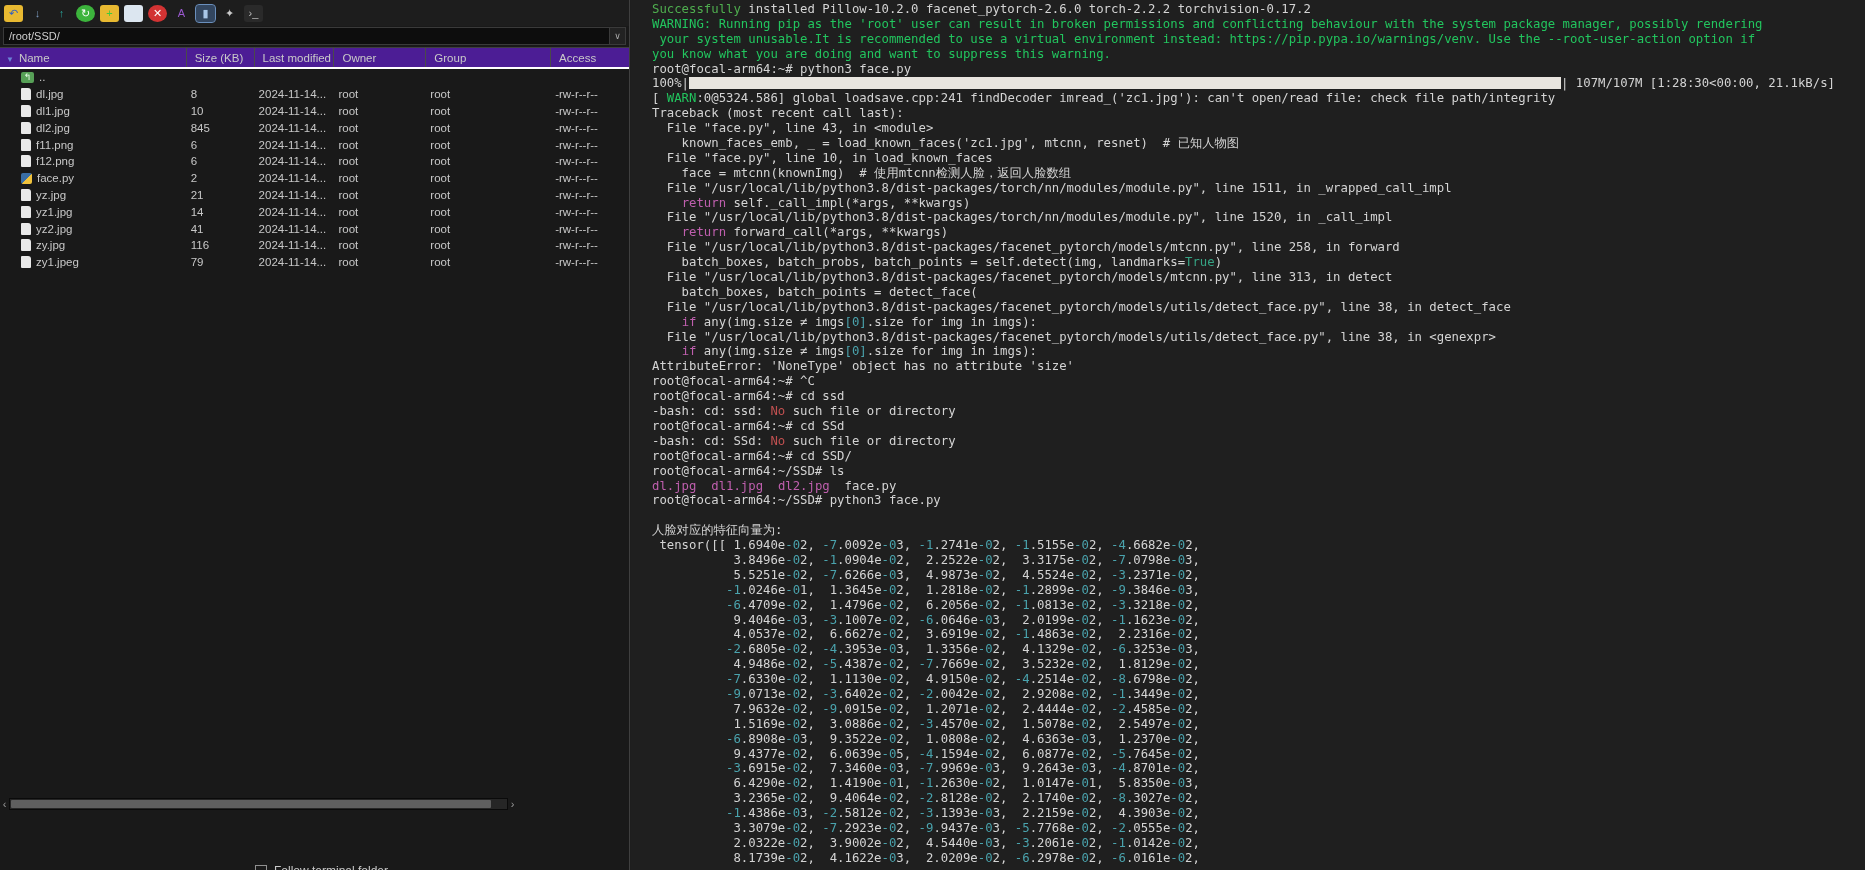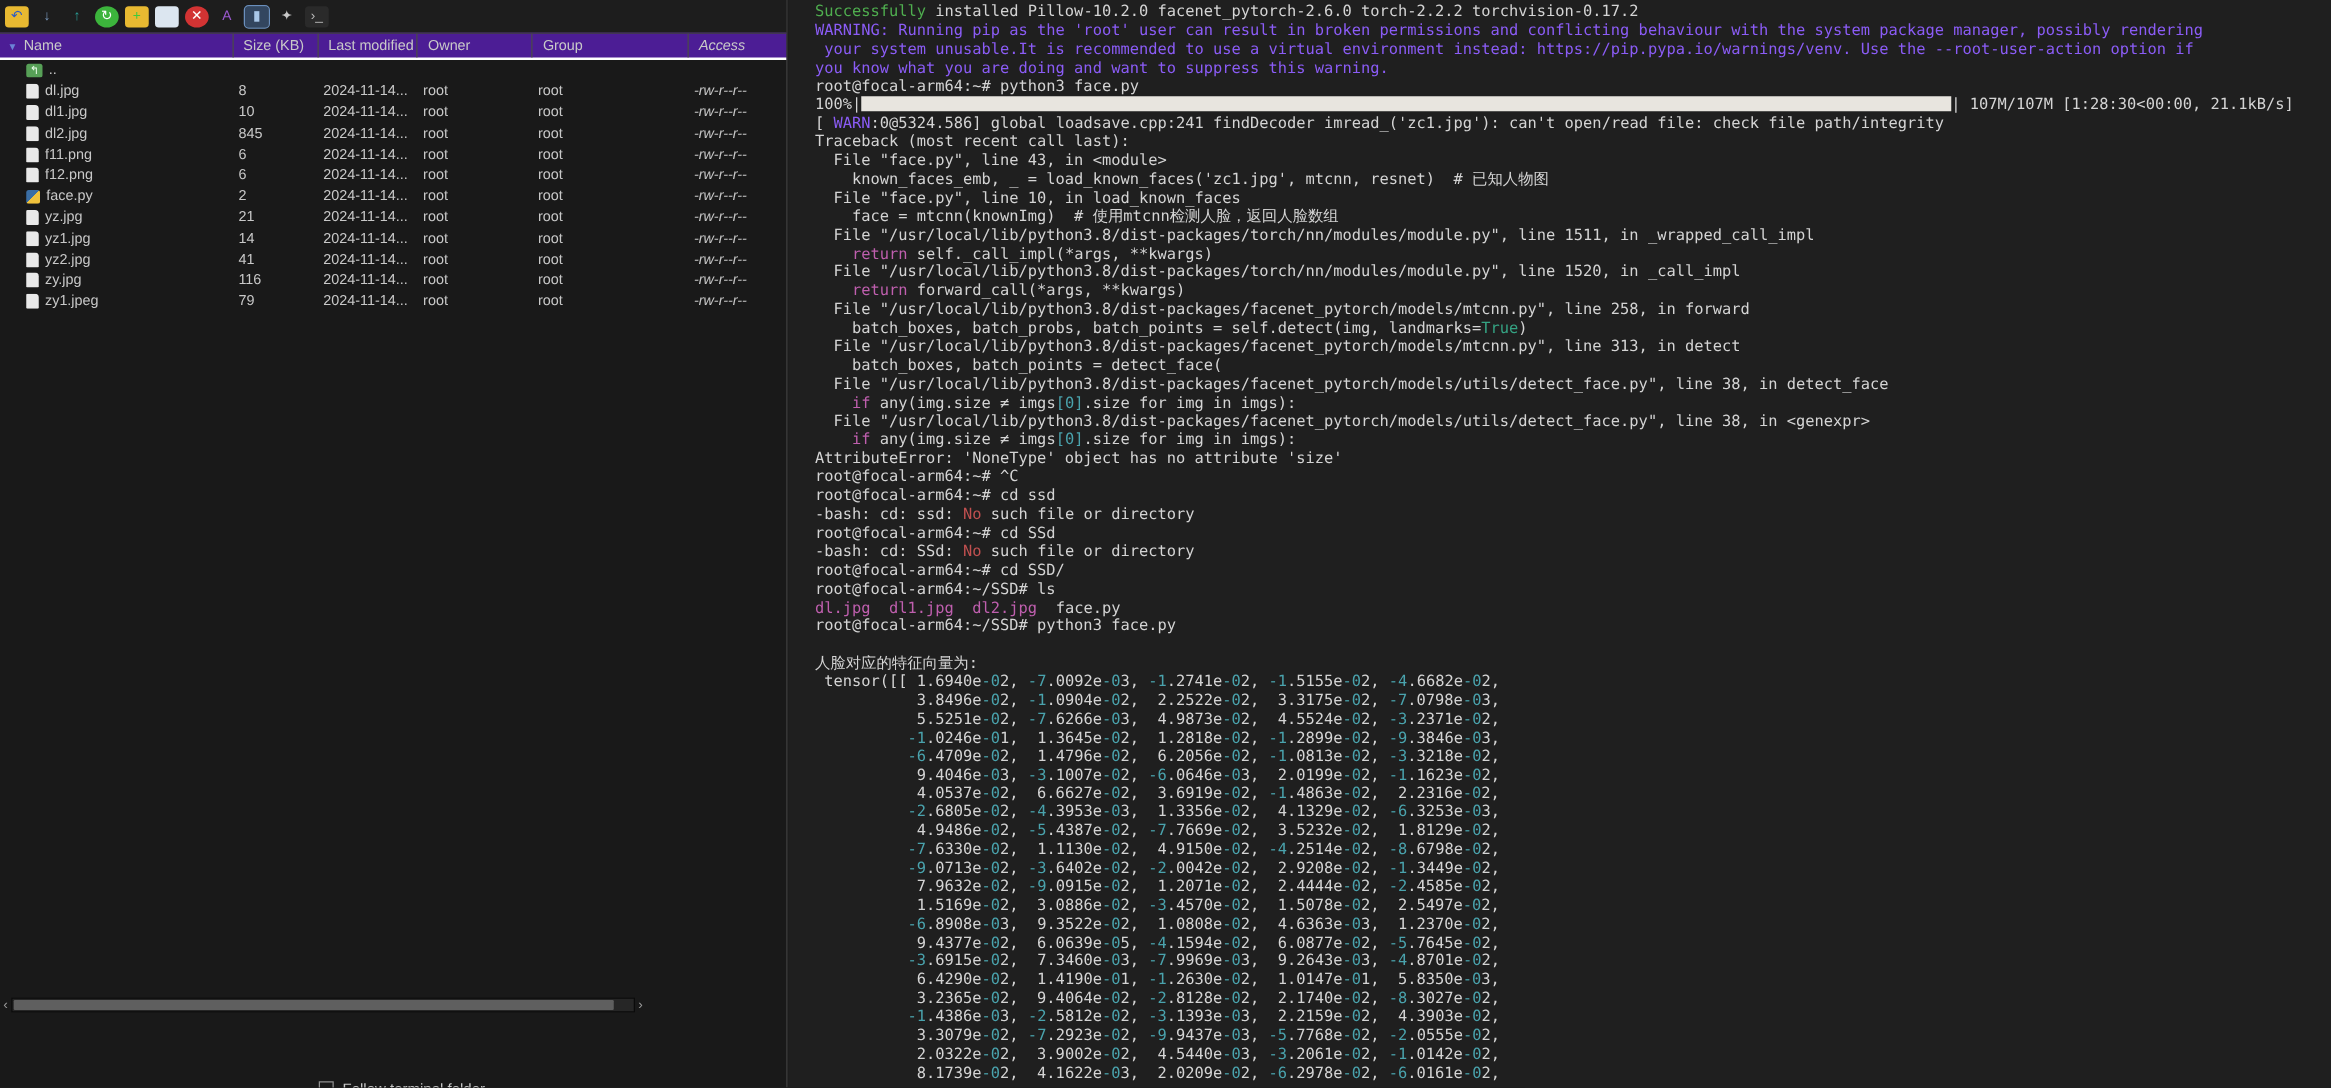--- a/index.html
+++ b/index.html
@@ -16,41 +16,41 @@
   .path-input{padding-left:5px;flex:1;}
   .path-drop{width:16px;height:100%;border-left:1px solid #3a3a3a;text-align:center;color:#aaa;font-size:9px;line-height:16px;background:#222;}
 
   .fhead{display:flex;height:22px;line-height:21px;background:#4c1d95;border-top:1px solid #3f3f3f;border-bottom:2px solid #ffffff;color:#c9c9c9;font-size:11.5px;}
   .fhead .col{padding-left:8px;border-left:1px solid #4a4a4a;overflow:hidden;white-space:nowrap;}
   .fhead .col:first-child{border-left:none;padding-left:6px;}
   .sortmark{color:#6b83d6;font-size:8px;margin-right:5px;}
   .fbody{font-size:11.5px;color:#c8c8c8;}
   .frow{display:flex;align-items:center;height:16.8px;white-space:nowrap;cursor:default;}
   .frow .cell{overflow:hidden;white-space:nowrap;padding-left:5px;}
-  .c0{width:186px;} .c1{width:68px;} .c2{width:80px;} .c3{width:92px;} .c4{width:125px;} .c5{width:79px;font-style:italic;}
+  .c0{width:186px;} .c1{width:68px;} .c2{width:80px;} .c3{width:92px;} .c4{width:125px;} .c5{width:79px;}
   .frow .namecell{display:flex;align-items:center;padding-left:21px;}
   .fic{display:inline-block;margin-right:5px;}
   .ic-doc{width:10px;height:12px;background:#e9e9e9;border-radius:1px;border-top-right-radius:3px;}
   .ic-py{width:11px;height:11px;border-radius:2px;background:linear-gradient(135deg,#3a6ea5 50%,#f0c23c 50%);}
   .ic-up{width:13px;height:11px;background:#57a057;border-radius:2px;color:#eaffea;font-size:9px;line-height:11px;text-align:center;}
 
   .hscroll{position:absolute;left:0;top:797px;width:517px;height:13px;display:flex;align-items:center;}
   .harrow{width:9px;color:#9a9a9a;font-size:11px;line-height:12px;text-align:center;cursor:pointer;}
   .htrack{flex:1;height:12px;background:#262626;border:1px solid #0a0a0a;padding:1px;}
   .hthumb{height:8px;width:97%;background:#5f5f5f;border-radius:1px;}
 
   .remote{position:absolute;left:0;top:812px;width:540px;display:flex;align-items:center;justify-content:center;gap:8px;color:#d8d8d8;font-size:12.5px;cursor:pointer;}
   .followrow{position:absolute;left:255px;top:864px;display:flex;align-items:center;gap:7px;color:#c8c8c8;font-size:12px;}
   .cb{width:12px;height:12px;border:1px solid #8f8f8f;background:#1a1a1a;display:inline-block;}
 
   
   .terminal{position:absolute;left:631px;top:0;width:1234px;height:870px;background:#1f1f1f;padding:2px 0 0 21px;
             font-family:"DejaVu Sans Mono",monospace;font-size:12.3px;line-height:14.9px;white-space:pre;color:#d4d4d4;cursor:text;}
   .tl{height:14.9px;}
-  .c-fg{color:#d4d4d4;} .c-green{color:#4fae4f;} .c-yellow{color:#8b5cf6;} .c-magenta{color:#bf5fae;}
+  .c-fg{color:#d4d4d4;} .c-green{color:#4fae4f;} .c-yellow{color:#22c55e;} .c-magenta{color:#bf5fae;}
   .c-red{color:#c05050;} .c-cyan{color:#4aa3ad;} .c-teal{color:#35a383;}
   .c-bar{display:inline-block;width:872px;height:12px;background:#e8e5df;vertical-align:-2px;}
 </style>
 </head>
 <body>
 
 <div class="app">
   <div class="sidebar">
     <div class="toolbar" id="toolbar">
         <span class="tb-icon" style="background: rgb(232, 185, 49); color: rgb(43, 91, 200);">↶</span>
@@ -58,20 +58,24 @@
         <span class="tb-icon" style="background: transparent; color: rgb(42, 161, 152);">↑</span>
         <span class="tb-icon round" style="background: rgb(60, 180, 60); color: rgb(255, 255, 255);">↻</span>
         <span class="tb-icon" style="background: rgb(232, 185, 49); color: rgb(62, 203, 62);">+</span>
         <span class="tb-icon" style="background: rgb(220, 230, 240); color: rgb(51, 51, 51);"></span>
         <span class="tb-icon round" style="background: rgb(210, 51, 51); color: rgb(255, 255, 255);">✕</span>
         <span class="tb-icon" style="background: transparent; color: rgb(155, 89, 208);">A</span>
         <span class="tb-icon sel" style="background: rgb(51, 70, 95); color: rgb(169, 199, 232);">▮</span>
         <span class="tb-icon" style="background: transparent; color: rgb(200, 200, 200);">✦</span>
         <span class="tb-icon" style="background: rgb(42, 42, 42); color: rgb(187, 187, 187);">›_</span>
       </div>
+    <div class="pathbar">
+      <div class="path-input">/root/SSD/</div>
+      <div class="path-drop">∨</div>
+    </div>
     <div class="ftable">
       <div class="fhead" id="fhead">
           <div class="col c0"><span class="sortmark">▼</span><span>Name</span></div>
           <div class="col c1"><span>Size (KB)</span></div>
           <div class="col c2"><span>Last modified</span></div>
           <div class="col c3"><span>Owner</span></div>
           <div class="col c4"><span>Group</span></div>
           <div class="col c5"><span>Access</span></div>
         </div>
       <div class="fbody" id="fbody">

